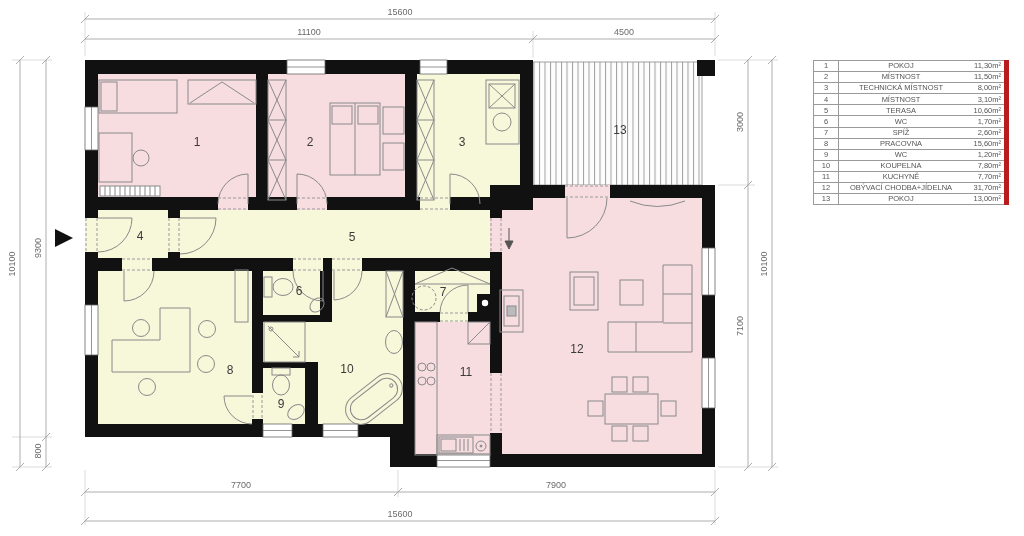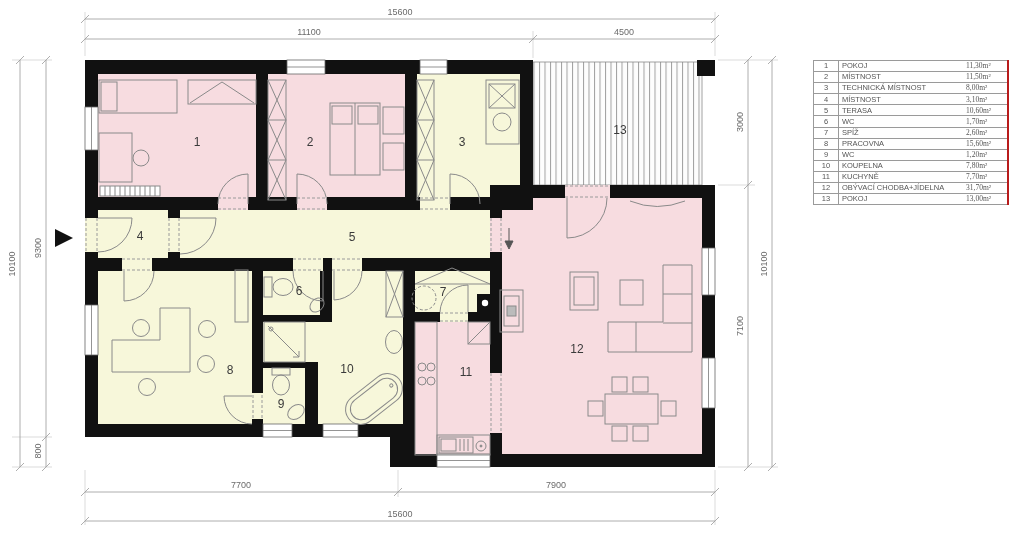--- a/index.html
+++ b/index.html
@@ -28,22 +28,22 @@
   .window{fill:#ffffff;stroke:#666;stroke-width:0.8;}
   .winline{stroke:#666;stroke-width:0.7;}
   .legend{
     position:absolute;left:813px;top:60px;width:196px;
     border-collapse:collapse;font-size:7.5px;line-height:1;color:#555;
     table-layout:fixed;
   }
   .legend td{border-top:1px solid #9a9a9a;padding:1.3px 3px;white-space:nowrap;overflow:hidden;}
   .legend tr:last-child td{border-bottom:1px solid #9a9a9a;}
   .legend td.num{width:18px;text-align:center;border-left:1px solid #9a9a9a;border-right:1px solid #9a9a9a;}
-  .legend td.name{width:118px;text-align:left;}
-  .legend td.area{border-right:2px solid #b91c1c;font-family:Liberation Serif, serif;}
+  .legend td.name{width:118px;text-align:center;}
+  .legend td.area{text-align:right;border-right:5px solid #b91c1c;}
 </style>
 </head>
 <body>
 
 <div id="stage">
 
 <svg width="810" height="536" viewBox="0 0 810 536">
   <defs>
     <pattern id="hatch" width="5.5" height="8" patternUnits="userSpaceOnUse">
       <rect width="5.5" height="8" fill="#fdfdfd"></rect>

